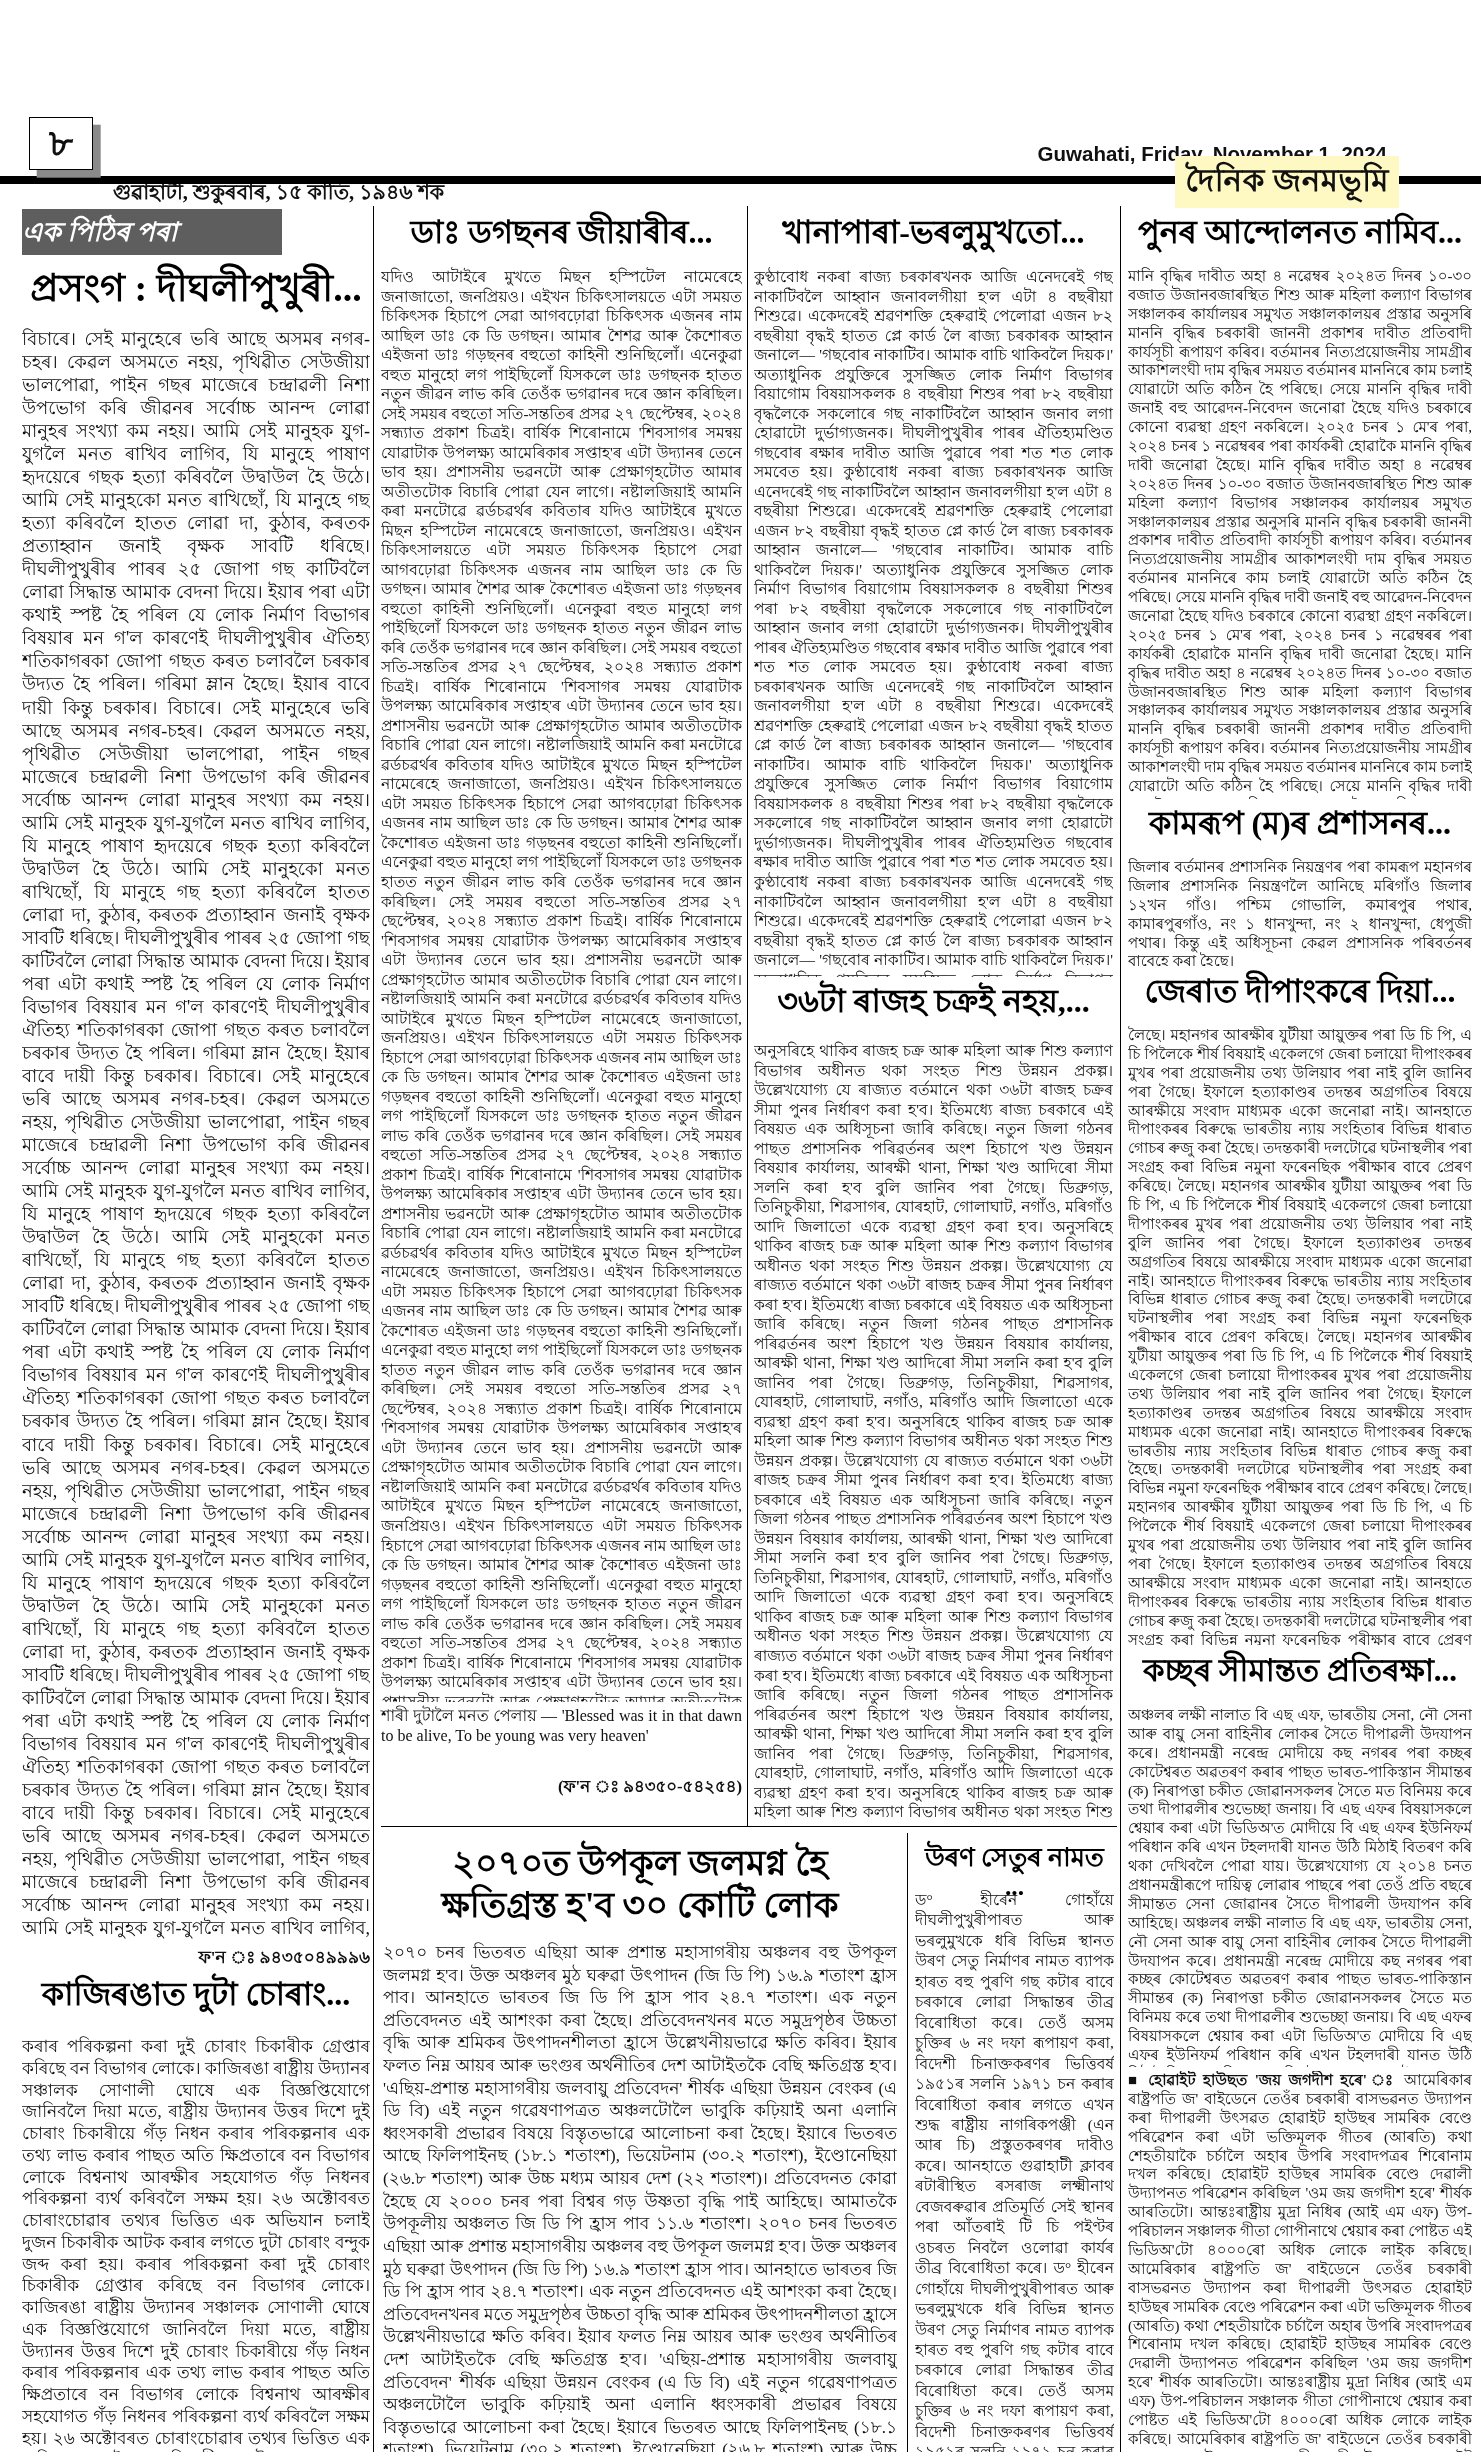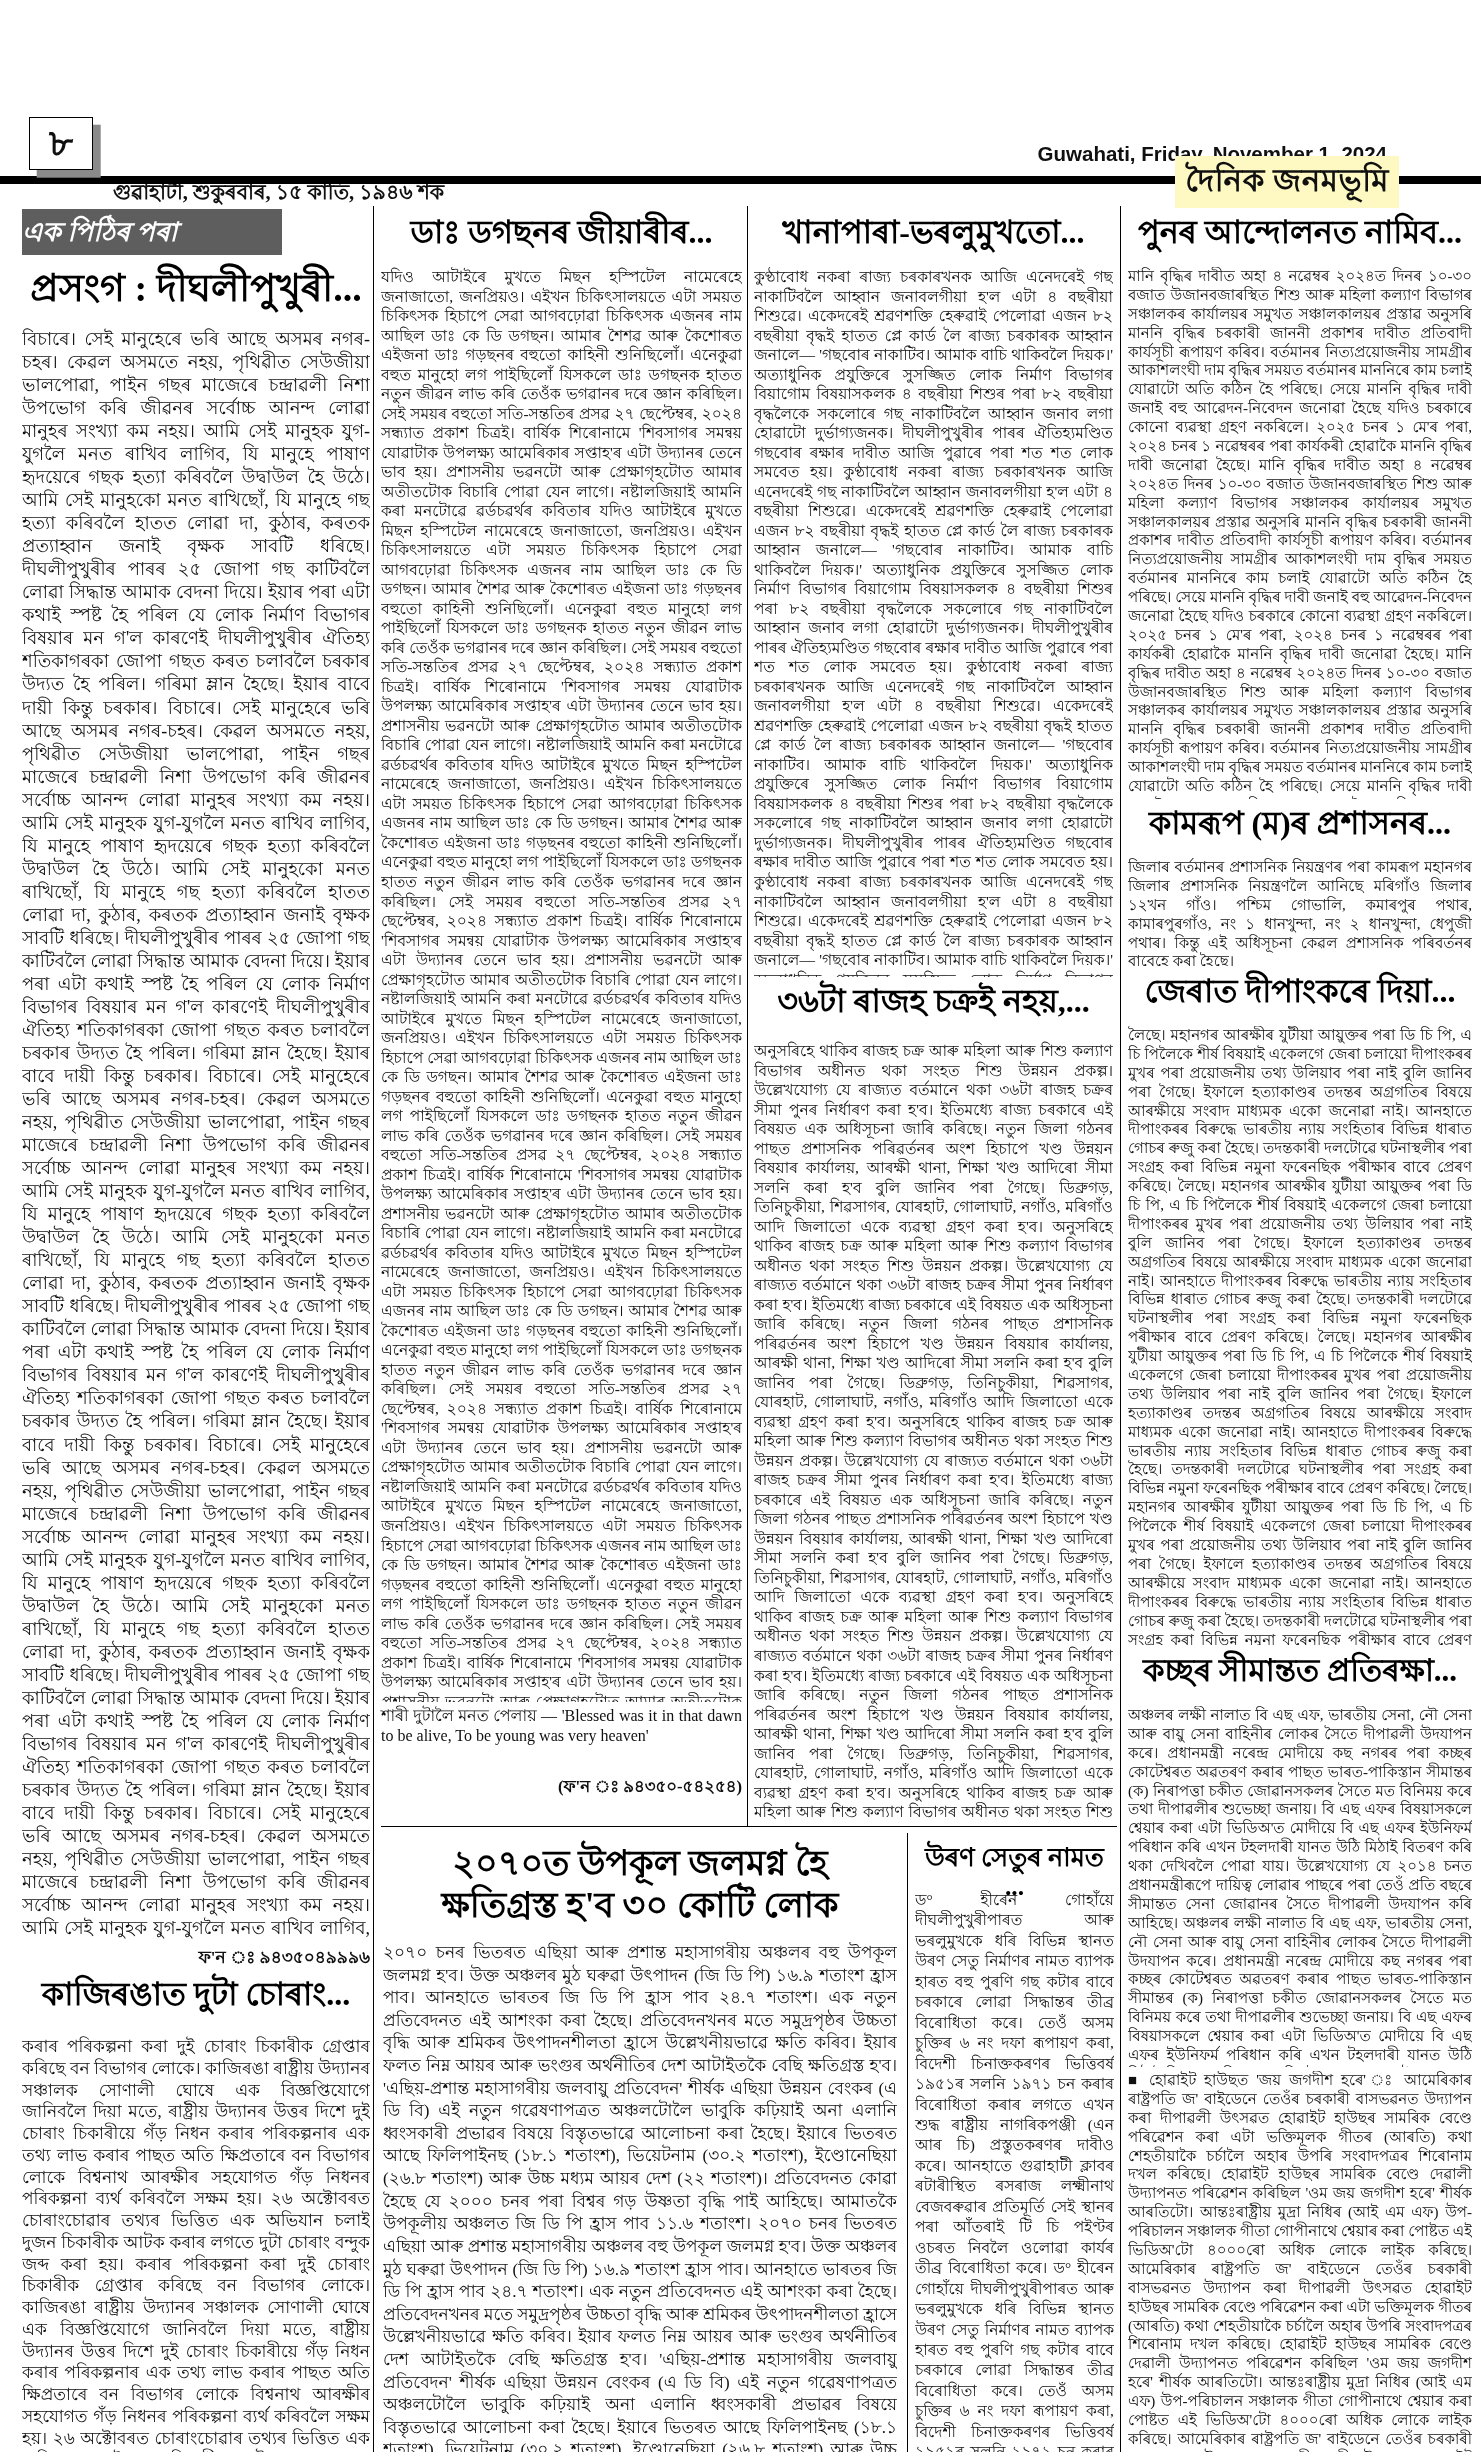--- a/index.html
+++ b/index.html
@@ -63,21 +63,21 @@
   
   #hl-punar{left:1128px;top:215px;width:344px;font-size:32px;}
   #bd-punar{left:1128px;top:267px;width:344px;height:532px;font-size:15px;line-height:1.26;}
   #hl-kamrup{left:1128px;top:806px;width:344px;font-size:32px;}
   #bd-kamrup{left:1128px;top:858px;width:344px;height:108px;font-size:15px;line-height:1.26;}
   #hl-jera{left:1128px;top:974px;width:344px;font-size:32px;}
   #bd-jera{left:1128px;top:1026px;width:344px;height:619px;font-size:15px;line-height:1.26;}
   #hl-kutch{left:1128px;top:1654px;width:344px;font-size:31px;}
   #bd-kutch{left:1128px;top:1706px;width:344px;height:361px;font-size:15px;line-height:1.26;}
   #bd-kutch2{left:1128px;top:2071px;width:344px;height:381px;font-size:15px;line-height:1.26;}
-  .bold-inline{font-weight:normal;}
+  .bold-inline{font-weight:bold;}
 </style>
 </head>
 <body>
 
 <div id="paper">
 
   <div class="pagebox">
     <span>৮</span>
   </div>
   <div class="dateline-as">গুৱাহাটী, শুকুৰবাৰ, ১৫ কাতি, ১৯৪৬ শক</div>

